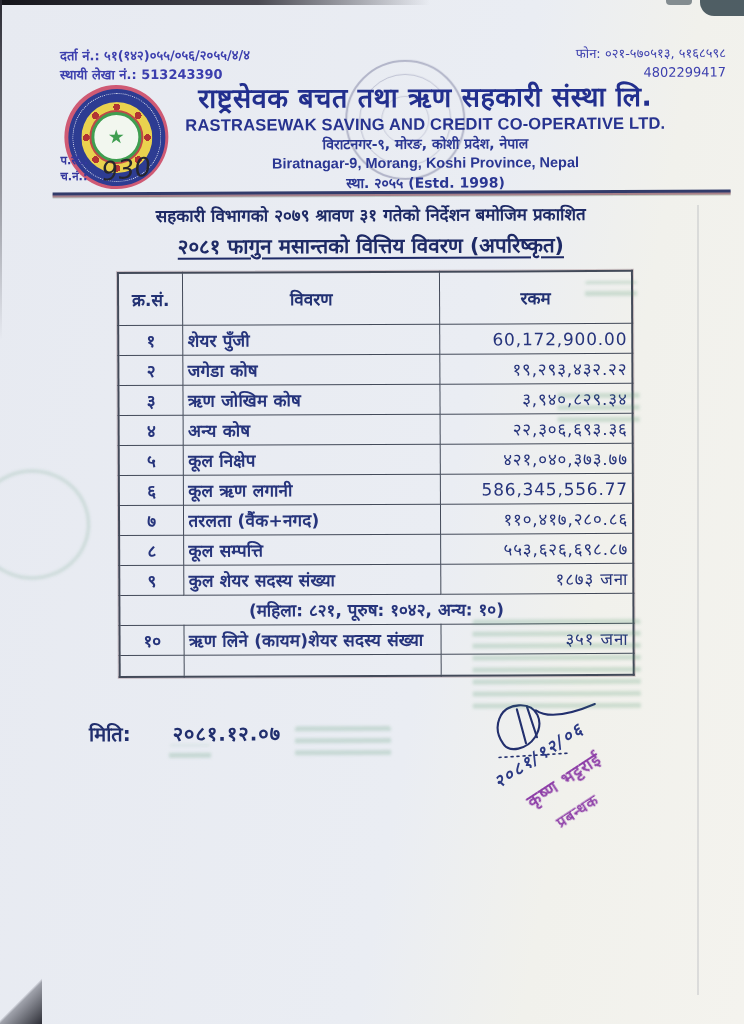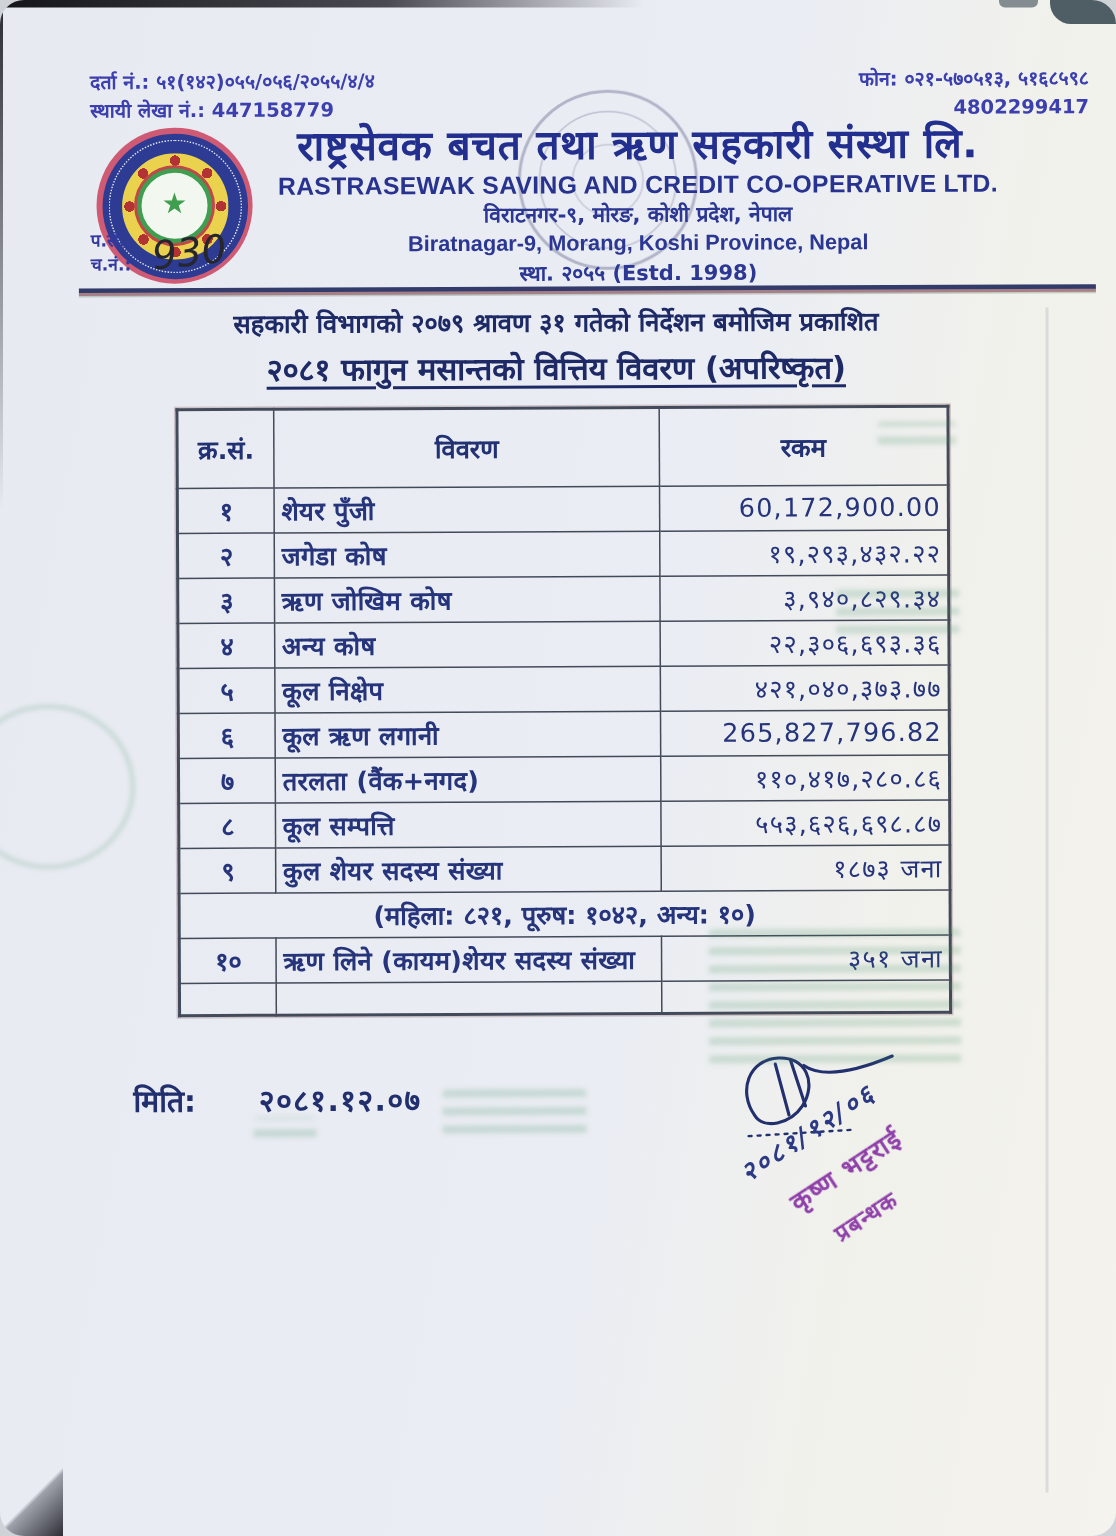--- a/index.html
+++ b/index.html
@@ -1,34 +1,34 @@
 <!DOCTYPE html>
 <html><head>
 <meta charset="utf-8">
 <style>
   html,body{margin:0;padding:0;}
   body{width:744px;height:1024px;overflow:hidden;background:#cfd3d8;font-family:"DejaVu Sans","Liberation Sans",sans-serif;}
-  .page{position:relative;width:744px;height:1024px;background:linear-gradient(100deg,#e7eaf1 0%,#eaedf3 58%,#f1f1ec 76%,#f4f3ee 100%);overflow:hidden;border-radius:16px;}
+  .page{position:relative;width:744px;height:1024px;background:linear-gradient(100deg,#e7eaf1 0%,#eaedf3 58%,#f1f1ec 76%,#f4f3ee 100%);overflow:hidden;}
   .content{position:absolute;inset:0;transform:rotate(-0.25deg);}
 
   
   .edge-top{position:absolute;left:0;top:0;width:430px;height:5px;background:linear-gradient(90deg,#14141a,#4a4a52 60%,rgba(90,90,100,0));}
   .edge-left{position:absolute;left:0;top:0;width:2px;height:340px;background:linear-gradient(180deg,#2a2a33,rgba(80,80,90,0));}
   .corner-tr{position:absolute;right:0;top:0;width:44px;height:16px;background:#32444c;border-bottom-left-radius:14px;opacity:.85;}
   .corner-tr2{position:absolute;right:52px;top:0;width:26px;height:5px;background:#3a4a52;opacity:.6;border-radius:0 0 4px 4px;}
   .corner-bl{position:absolute;left:0;bottom:0;width:42px;height:54px;background:linear-gradient(135deg,rgba(0,0,0,0) 52%,rgba(70,72,84,.45) 56%,rgba(25,26,34,.9) 100%);}
   .crease{position:absolute;left:697px;top:205px;width:2px;height:790px;background:rgba(175,178,182,.35);}
 
   
   .bleed{position:absolute;border-radius:3px;filter:blur(1.6px);background:repeating-linear-gradient(0deg,rgba(56,135,88,0) 0 3px,rgba(56,135,88,.20) 3px 8px,rgba(56,135,88,0) 8px 12px);}
   .bleed-arc{position:absolute;left:-26px;top:468px;width:110px;height:104px;border:3px solid rgba(56,135,88,.18);border-radius:50%;filter:blur(1.5px);}
 
   
   .reg-block{position:absolute;left:62px;top:45px;color:#3c3fae;font-size:13px;font-weight:bold;line-height:19px;}
-  .phone-block{position:absolute;right:16px;top:45px;color:#3c3fae;font-size:13px;font-weight:bold;line-height:19px;text-align:right;}
+  .phone-block{position:absolute;right:16px;top:45px;color:#3c3fae;font-size:13px;font-weight:normal;line-height:19px;text-align:right;}
 
   .seal-faint{position:absolute;left:347px;top:60px;width:116px;height:116px;border:2px solid rgba(96,98,138,.40);border-radius:50%;filter:blur(.4px);}
   .seal-faint::before{content:"";position:absolute;inset:12px;border:1.5px solid rgba(96,98,138,.32);border-radius:50%;}
   .seal-faint::after{content:"";position:absolute;inset:34px;border:1.5px solid rgba(96,98,138,.26);border-radius:50%;}
 
   .logo{position:absolute;left:66px;top:84px;width:104px;height:104px;border-radius:50%;background:#cf5a74;display:flex;align-items:center;justify-content:center;}
   .logo-blue{width:97px;height:97px;border-radius:50%;background:#2d3c92;display:flex;align-items:center;justify-content:center;position:relative;}
   .logo-blue::before{content:"";position:absolute;inset:4px;border:1.5px dotted rgba(255,255,255,.85);border-radius:50%;}
   .logo-yellow{width:71px;height:71px;border-radius:50%;display:flex;align-items:center;justify-content:center;
     background:
@@ -84,21 +84,21 @@
   .stamp-title{position:absolute;left:556px;top:814px;transform:rotate(-33deg);transform-origin:left center;color:#8e3fa8;font-size:15px;font-weight:bold;letter-spacing:1px;filter:blur(.3px);}
 </style>
 </head>
 <body>
 
 <div class="page">
   <div class="content">
 
     <div class="reg-block">
       <div><span>दर्ता नं.:</span> <span>५१(१४२)०५५/०५६/२०५५/४/४</span></div>
-      <div><span>स्थायी लेखा नं.:</span> <span>447158779</span></div>
+      <div><span>स्थायी लेखा नं.:</span> <span>513243390</span></div>
     </div>
 
     <div class="phone-block">
       <div><span>फोन:</span> <span>०२१-५७०५१३, ५१६८५९८</span></div>
       <div>4802299417</div>
     </div>
 
     <div class="seal-faint"></div>
 
     <div class="logo">
@@ -165,21 +165,21 @@
             <td class="amount-cell">२२,३०६,६९३.३६</td>
           </tr>
           <tr>
             <td class="sn-cell">५</td>
             <td class="desc-cell">कूल निक्षेप</td>
             <td class="amount-cell">४२१,०४०,३७३.७७</td>
           </tr>
           <tr>
             <td class="sn-cell">६</td>
             <td class="desc-cell">कूल ऋण लगानी</td>
-            <td class="amount-cell">265,827,796.82</td>
+            <td class="amount-cell">586,345,556.77</td>
           </tr>
           <tr>
             <td class="sn-cell">७</td>
             <td class="desc-cell">तरलता (वैंक+नगद)</td>
             <td class="amount-cell">११०,४१७,२८०.८६</td>
           </tr>
           <tr>
             <td class="sn-cell">८</td>
             <td class="desc-cell">कूल सम्पत्ति</td>
             <td class="amount-cell">५५३,६२६,६९८.८७</td>

